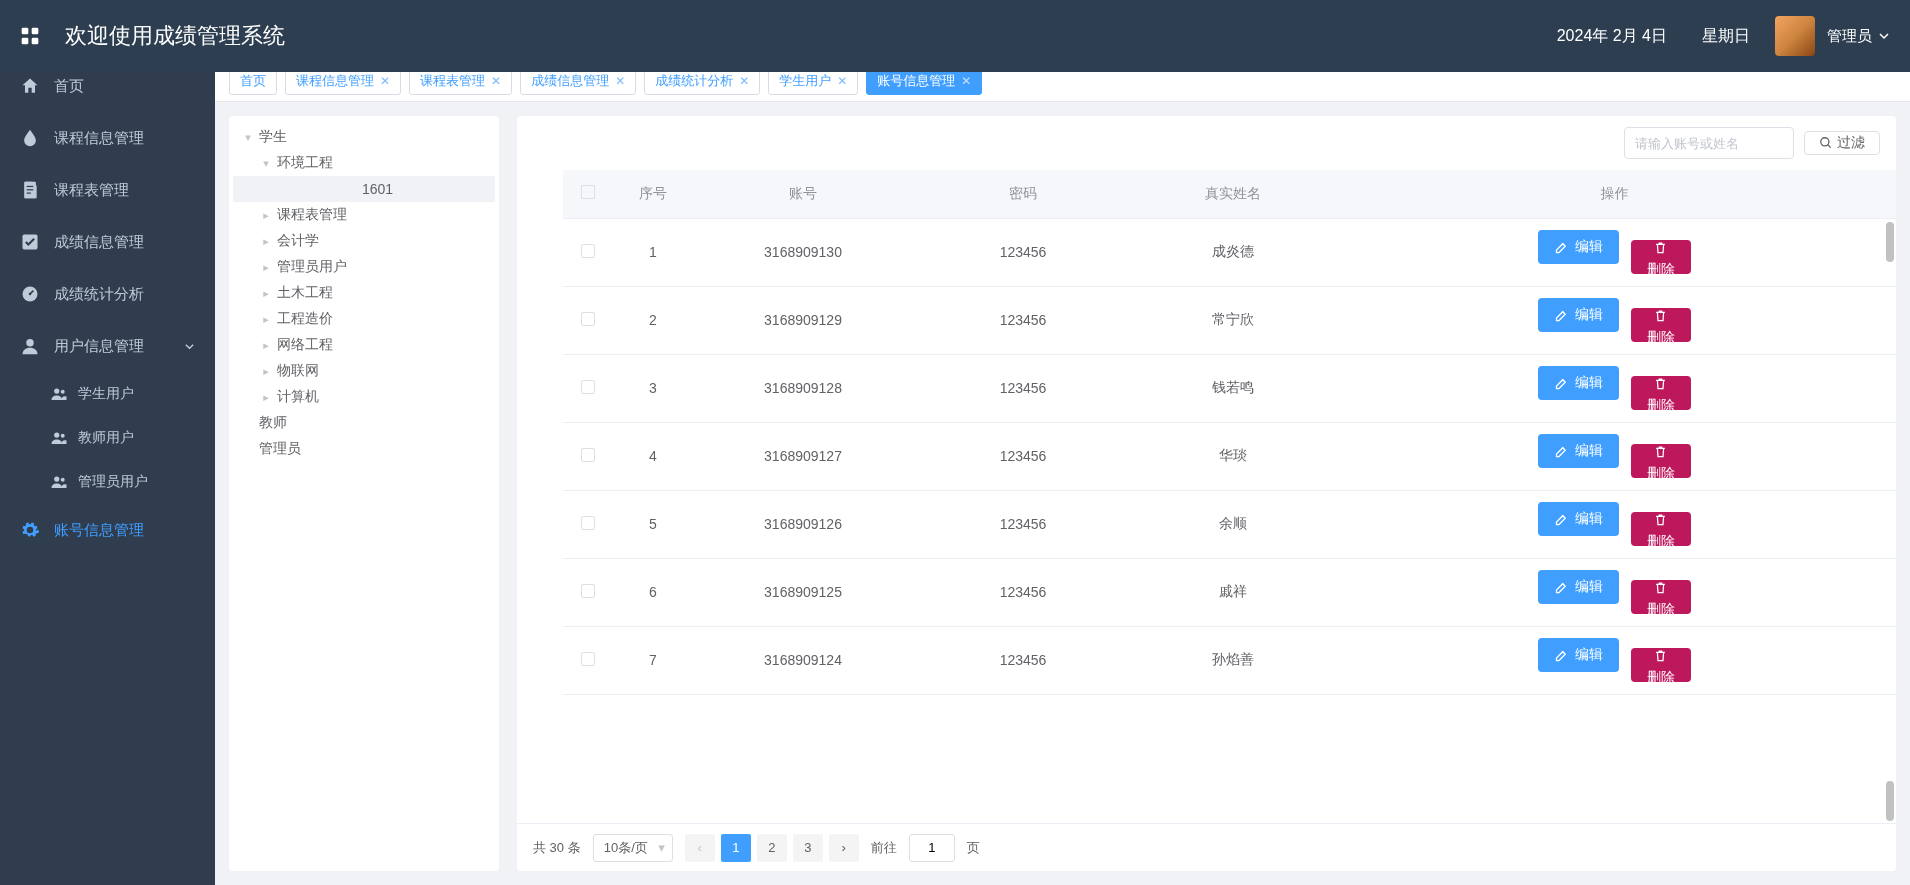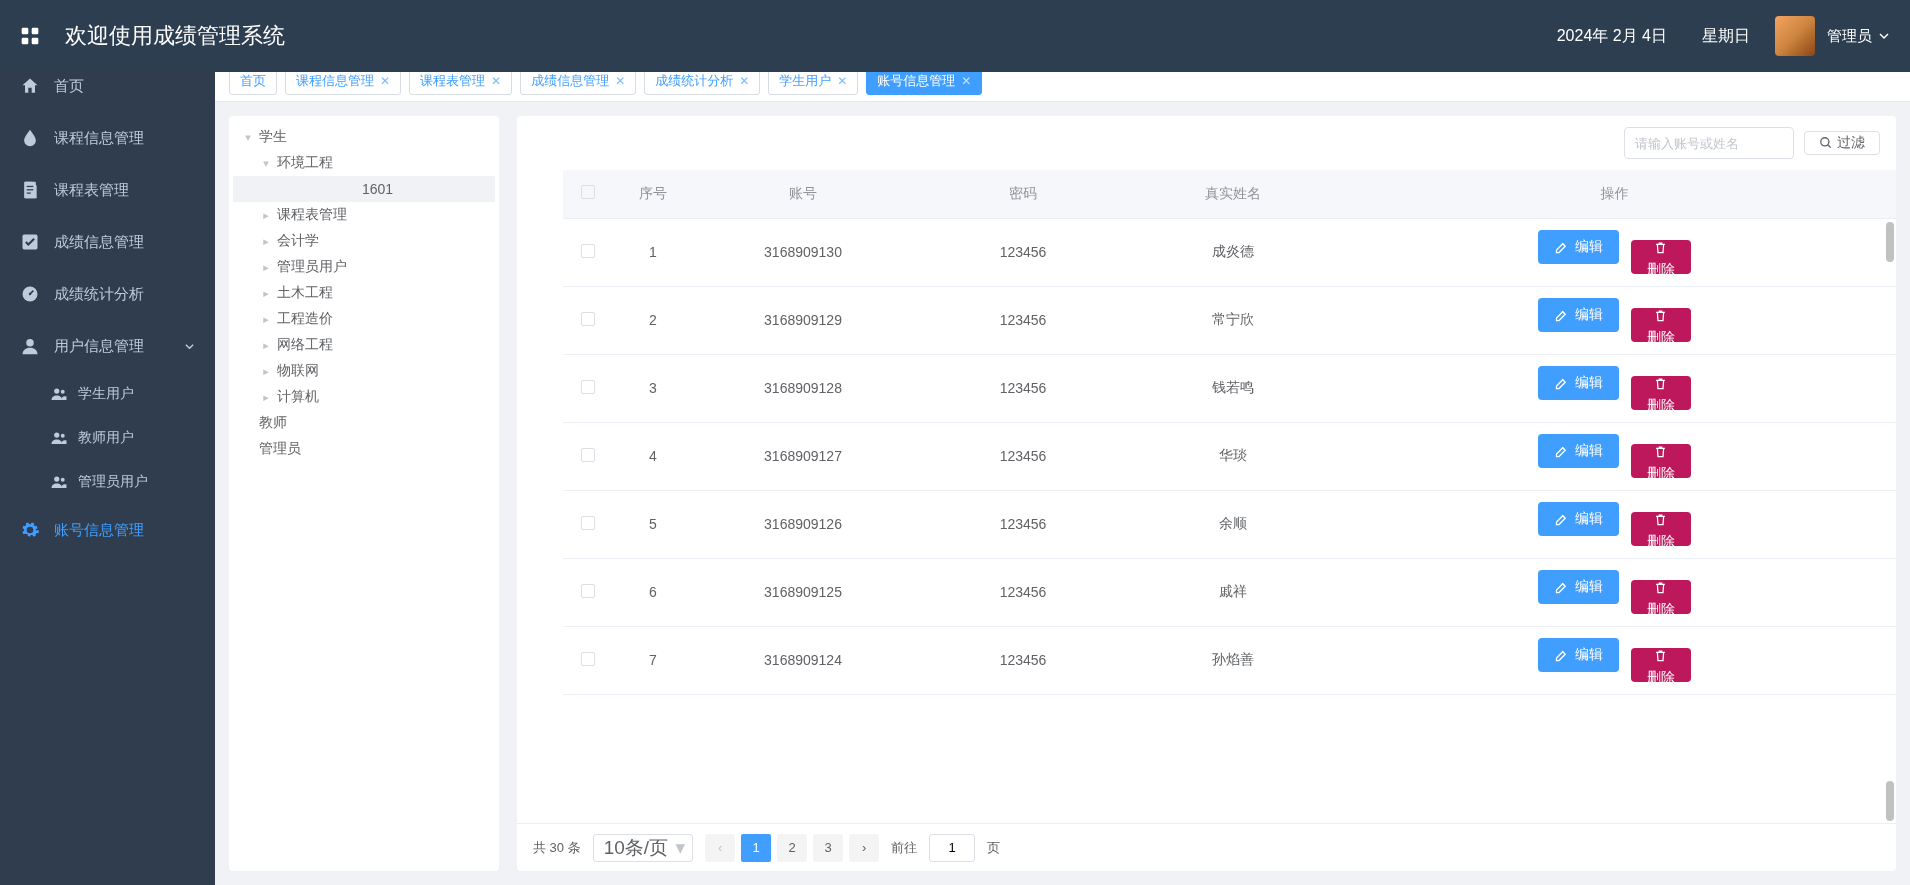--- a/index.html
+++ b/index.html
@@ -64,21 +64,21 @@
 .col-acct { width: 220px; }
 .col-pwd { width: 220px; }
 .col-name { width: 200px; }
 .checkbox { width: 14px; height: 14px; border: 1px solid #dcdfe6; border-radius: 2px; display: inline-block; cursor: pointer; }
 .btn { height: 34px; border: none; border-radius: 4px; padding: 0 16px; color: #fff; cursor: pointer; display: inline-flex; align-items: center; gap: 6px; font-size: 14px; margin: 0 4px; }
 .btn-primary { background: #409eff; }
 .btn-danger { background: #be185d; flex-direction: column; }
 
 
 .pagination { height: 48px; display: flex; align-items: center; padding: 0 16px; gap: 12px; font-size: 13px; color: #606266; border-top: 1px solid #ebeef5; }
-.page-select { height: 28px; border: 1px solid #dcdfe6; border-radius: 3px; padding: 0 24px 0 10px; font-size: 19px; background: #fff; cursor: pointer; position: relative; display: inline-flex; align-items: center; }
+.page-select { height: 28px; border: 1px solid #dcdfe6; border-radius: 3px; padding: 0 24px 0 10px; font-size: 13px; background: #fff; cursor: pointer; position: relative; display: inline-flex; align-items: center; }
 .page-select::after { content: "▾"; position: absolute; right: 7px; color: #c0c4cc; }
 .pager { display: flex; gap: 6px; align-items: center; }
 .pager-btn { min-width: 30px; height: 28px; background: #f4f4f5; border-radius: 2px; display: inline-flex; align-items: center; justify-content: center; cursor: pointer; color: #606266; font-size: 13px; padding: 0 6px; }
 .pager-btn.active { background: #409eff; color: #fff; }
 .pager-btn.disabled { color: #c0c4cc; cursor: not-allowed; }
 .goto-input { width: 46px; height: 28px; border: 1px solid #dcdfe6; border-radius: 3px; text-align: center; font-size: 13px; }
 
 
 .scrollbar-track { position: absolute; right: 2px; top: 52px; bottom: 2px; width: 8px; }
 .scrollbar-thumb { position: absolute; width: 8px; background: #c1c1c1; border-radius: 4px; }

